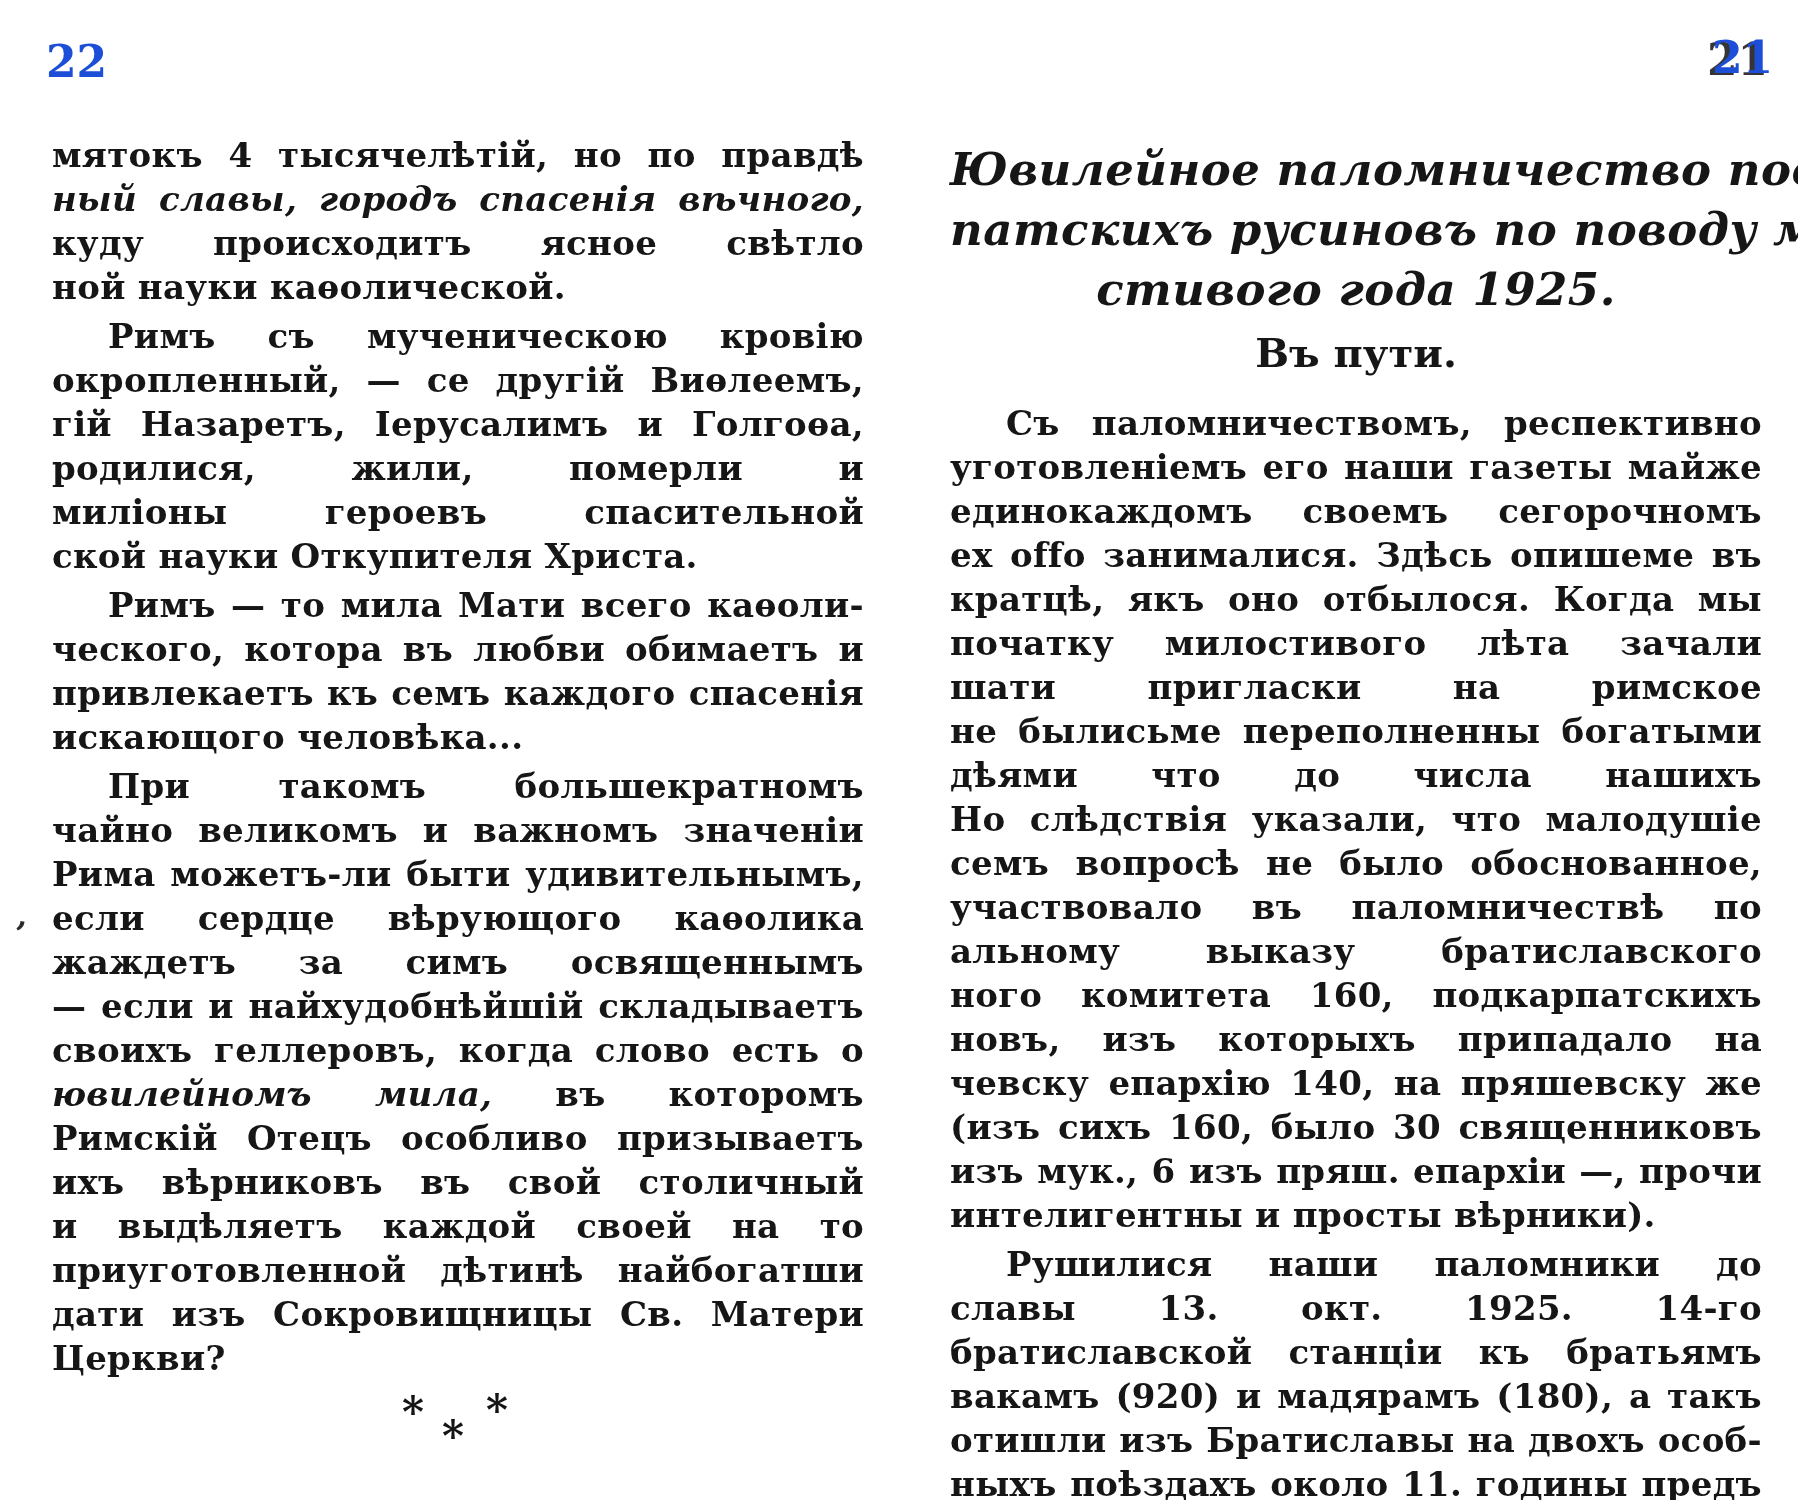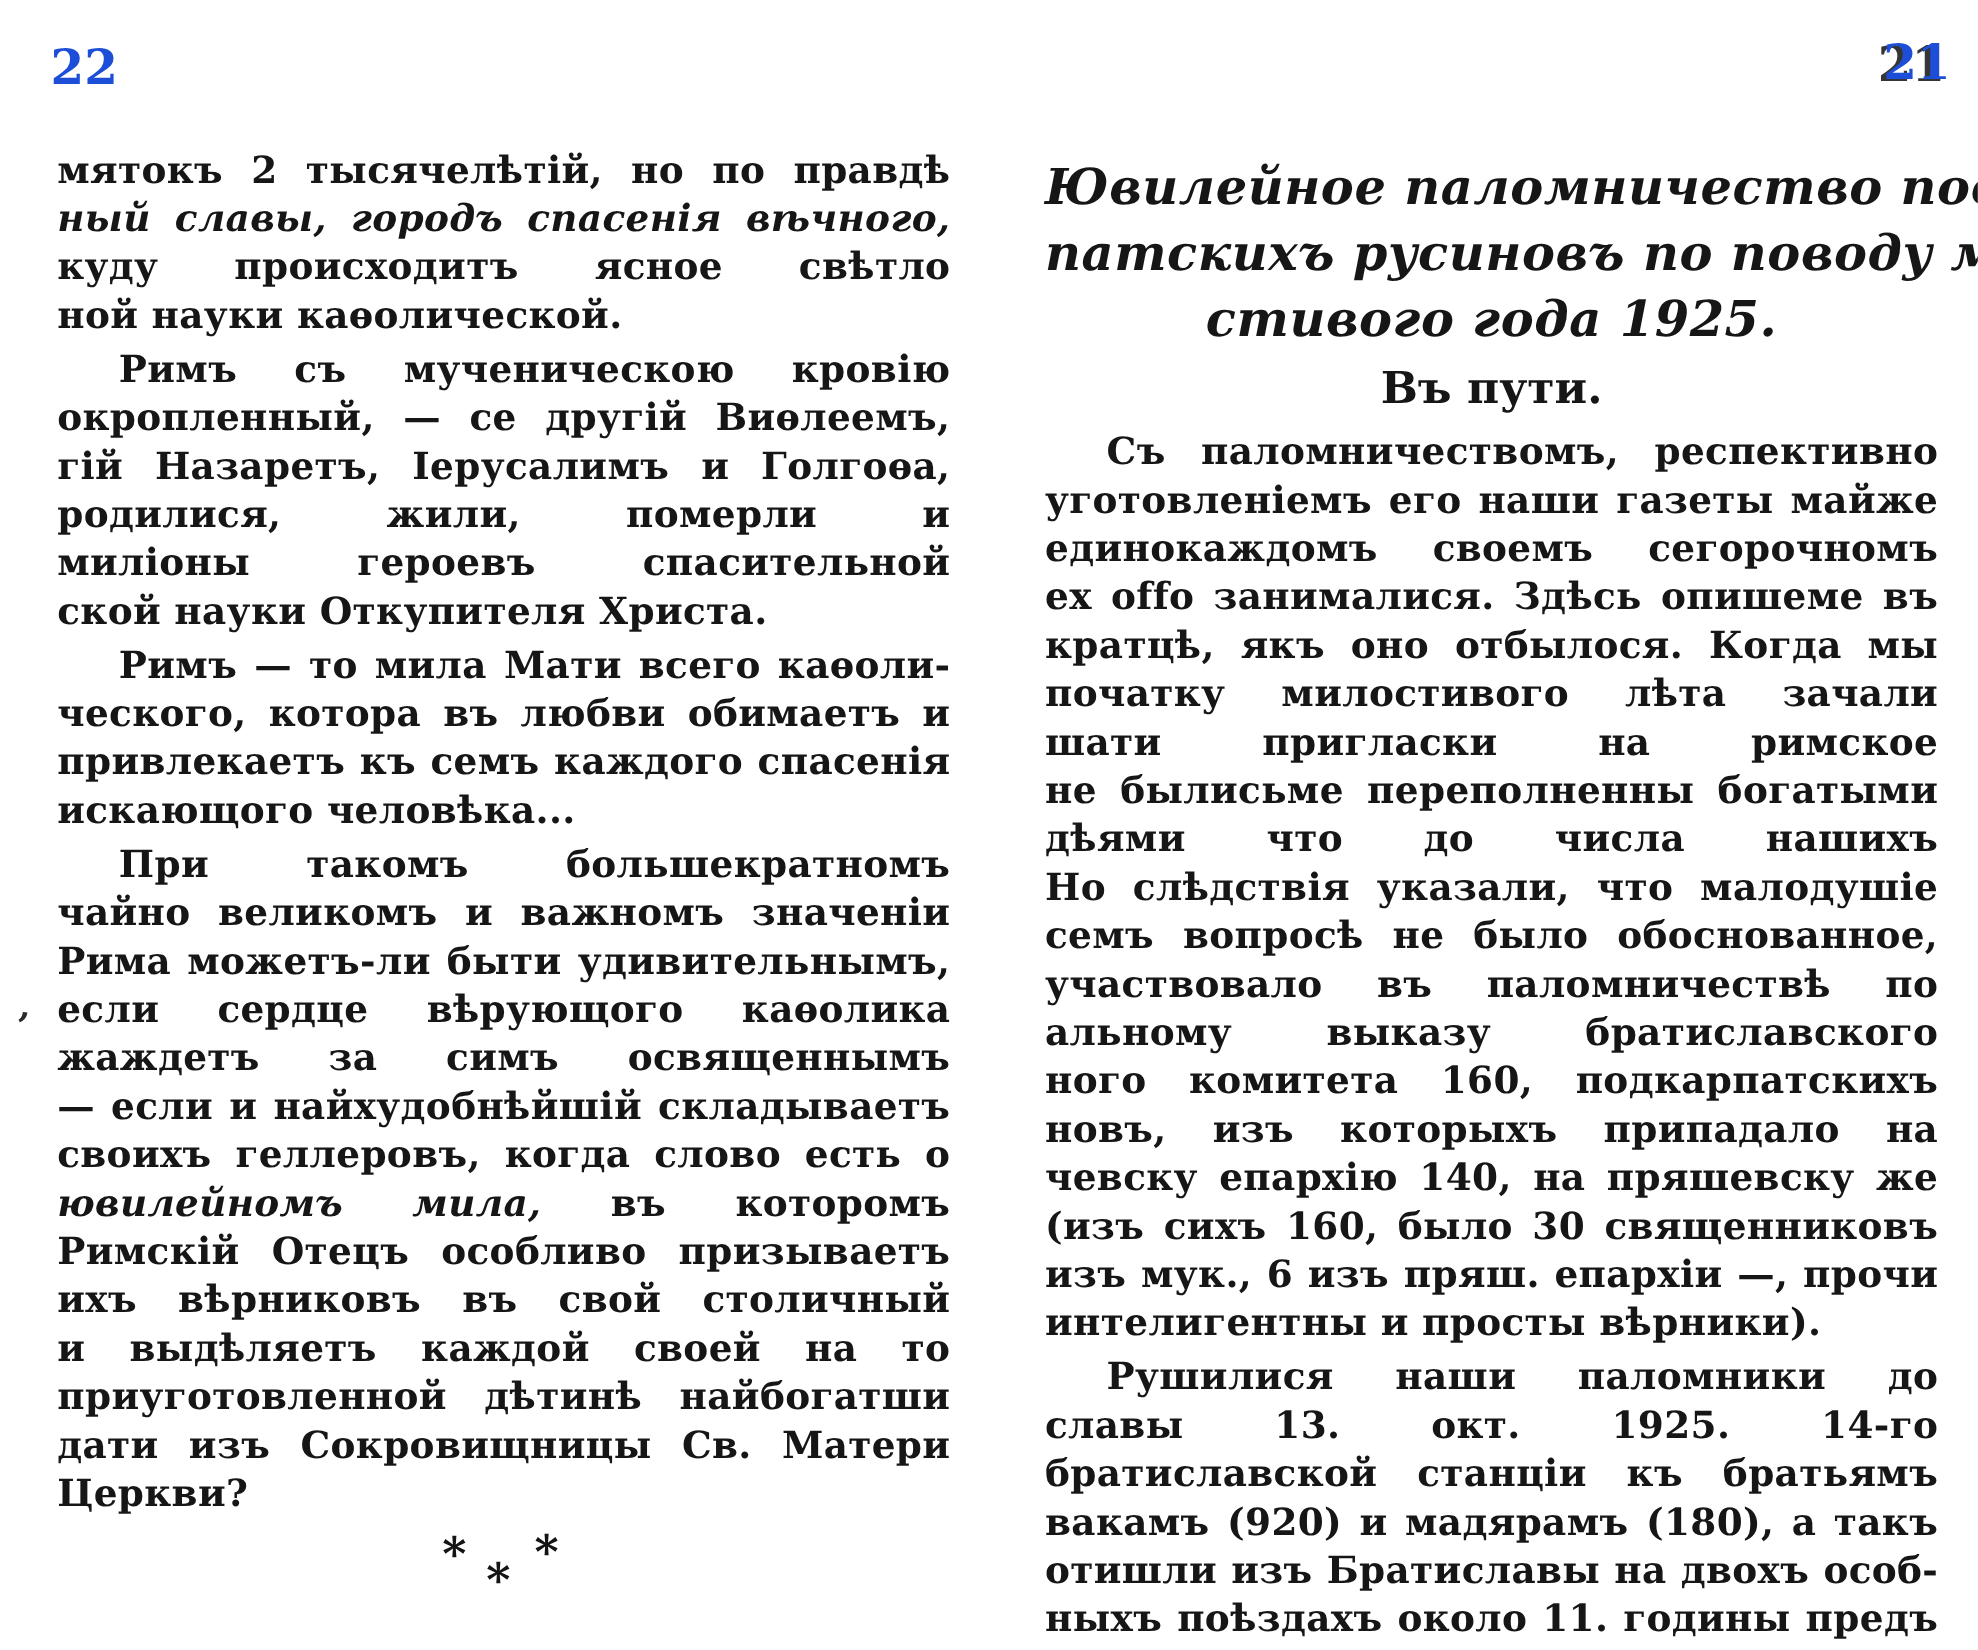--- a/index.html
+++ b/index.html
@@ -48,21 +48,21 @@
     text-align: center;
     white-space: nowrap;
     font-size: 45px; font-weight: 700; font-style: italic;
     line-height: 60px;
     letter-spacing: 0.5px;
   }
   .subtitle {
     text-align: center;
     font-size: 40px; font-weight: 700;
     line-height: 48px;
-    margin-top: 9px; margin-bottom: 12px;
+    margin-top: 9px; margin-bottom: 24px;
   }
   #right-body { margin-top: 0; }
 
   #divider {
     position: absolute;
     left: 52px; top: 1390px;
     width: 812px; height: 80px;
   }
   #divider .ast {
     position: absolute;
@@ -85,21 +85,21 @@
 </head>
 <body>
 
 <div class="pagenum" id="pn-left">22</div>
 
 <div class="pagenum" id="pn-right">21</div>
 
 <div class="column" id="left-col">
   <div id="left-body">
       <div class="para">
-        <div class="tline just"><span>мятокъ 2 тысячелѣтій, но по правдѣ </span></div>
+        <div class="tline just"><span>мятокъ 4 тысячелѣтій, но по правдѣ </span></div>
         <div class="tline just"><span class="em">ный славы, городъ спасенія вѣчного,</span></div>
         <div class="tline just"><span>куду происходитъ ясное свѣтло спаситель-</span></div>
         <div class="tline"><span>ной науки каѳолической.</span></div>
       </div>
       <div class="para indent">
         <div class="tline just"><span>Римъ съ мученическою кровію богато</span></div>
         <div class="tline just"><span>окропленный, — се другій Виѳлеемъ, дру-</span></div>
         <div class="tline just"><span>гій Назаретъ, Іерусалимъ и Голгоѳа, гдѣ</span></div>
         <div class="tline just"><span>родилися, жили, померли и спочиваютъ</span></div>
         <div class="tline just"><span>миліоны героевъ спасительной евангель-</span></div>

